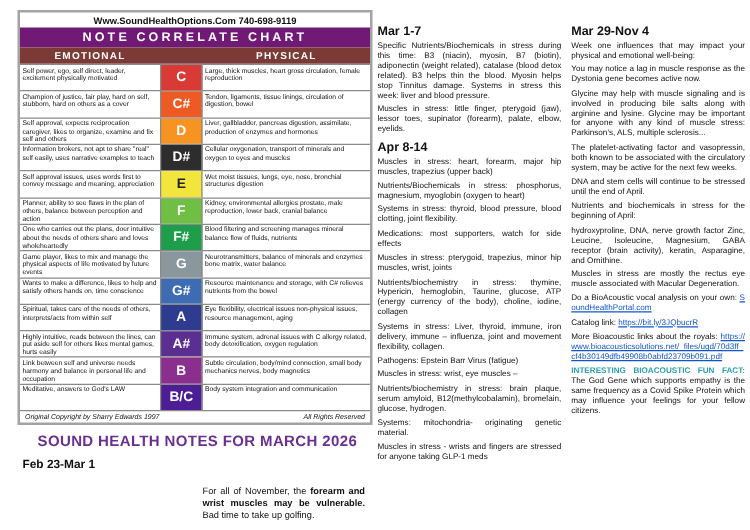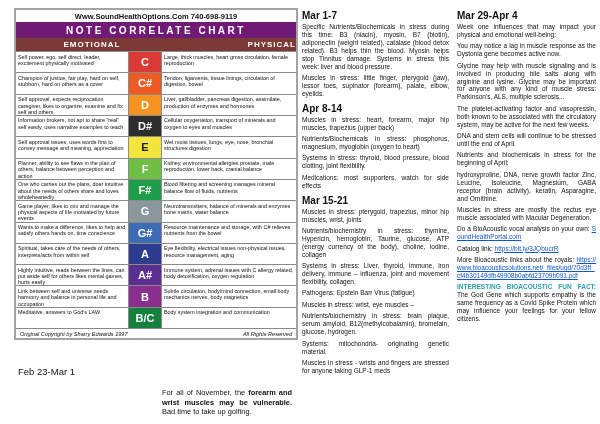--- a/index.html
+++ b/index.html
@@ -12,25 +12,25 @@
   .chart {
     position:absolute; left:14px; top:8px; width:284px; height:332px;
     border:2px solid #a3a3a3; background:#fff; display:flex; flex-direction:column;
     box-sizing:border-box;
   }
   .chart-contact { font-size:7.5px; font-weight:bold; text-align:center; padding:2px 0 1px; }
   .chart-title {
     color:#fff; text-align:center; font-weight:bold; font-size:10px;
     letter-spacing:2.5px; padding:2.5px 0; background:#141c3a;
   }
-  .chart-head { display:flex; color:#fff; font-weight:bold; font-size:8px; background:#7b3a35;padding-left:20px; }
+  .chart-head { display:flex; color:#fff; font-weight:bold; font-size:8px; background:#7b3a35; }
   .chart-head .hcell { padding:2px 0; text-align:center; letter-spacing:1px; }
   .chart-head .h-emotional { width:112px; }
   .chart-head .h-note { width:34px; }
-  .chart-head .h-physical { flex:1;text-align:right; }
+  .chart-head .h-physical { flex:1; }
   .chart-body { flex:1; display:flex; flex-direction:column; }
   .chart-row { flex:1; display:flex; border-top:1px solid #8a8a8a; min-height:0; }
   .cell {
     font-size:5.4px; line-height:1.18; padding:1.5px 2px; box-sizing:border-box;
     overflow:hidden; color:#111;
   }
   .cell.emotional { width:112px; }
   .cell.physical { flex:1; }
   .note-box {
     width:34px; display:flex; align-items:center; justify-content:center;
@@ -40,32 +40,32 @@
   .chart-footer {
     display:flex; justify-content:space-between; font-size:5.6px;
     font-style:italic; padding:1.5px 4px; border-top:1px solid #8a8a8a;
   }
 
   
   .notes-title {
     position:absolute; left:30px; top:346px; width:260px;
     font-size:12px; font-weight:bold; letter-spacing:0.3px;
   }
-  .feb-heading { position:absolute; left:18px; top:366px; font-size:9.5px; font-weight:normal;text-align:center; }
+  .feb-heading { position:absolute; left:18px; top:366px; font-size:9.5px; font-weight:bold;text-align:center; }
   .feb-colA { position:absolute; left:18px; top:380px; width:136px; font-size:7.4px; line-height:1.3; text-align:justify; }
   .feb-colB { position:absolute; left:162px; top:380px; width:130px; font-size:7.4px; line-height:1.3; text-align:justify; }
   .feb-colB .p2 { margin-top:8px; display:block; }
   .u { text-decoration:underline; }
   .b { font-weight:bold; }
 
   
   .mid-col   { position:absolute; left:302px; top:8px;  width:147px; }
   .right-col { position:absolute; left:457px; top:8px;  width:139px; }
   .sec-heading { font-size:10px; font-weight:bold; margin:5px 0 2px; }
-  .sec-heading.first { margin-top:2px; }
+  .sec-heading.first { margin-top:12px; }
   .body-text {
     font-size:6.5px; line-height:1.22; margin:0 0 3.5px; text-align:justify;
     color:#111; word-wrap:break-word;
   }
   .link { text-decoration:underline; word-break:break-all; cursor:pointer; }
   .funfact-head { font-weight:bold; }
 </style>
 </head>
 <body>
 
@@ -135,30 +135,31 @@
         <div class="note-box" style="background-color: rgb(91, 46, 145); color: rgb(255, 255, 255);">A#</div>
         <div class="cell physical">Immune system, adrenal issues with C allergy related, body detoxification, oxygen regulation</div>
       </div>
       <div class="chart-row">
         <div class="cell emotional">Link between self and universe needs harmony and balance in personal life and occupation</div>
         <div class="note-box" style="background-color: rgb(139, 47, 143); color: rgb(255, 255, 255);">B</div>
         <div class="cell physical">Subtle circulation, body/mind connection, small body mechanics nerves, body magnetics</div>
       </div>
       <div class="chart-row">
         <div class="cell emotional">Meditative, answers to God's LAW</div>
-        <div class="note-box" style="background-color: #15803d; color: rgb(255, 255, 255);">B/C</div>
+        <div class="note-box" style="background-color: #4c1d95; color: rgb(255, 255, 255);">B/C</div>
         <div class="cell physical">Body system integration and communication</div>
       </div>
     </div>
     <div class="chart-footer">
       <span>Original Copyright by Sharry Edwards 1997</span>
       <span>All Rights Reserved</span>
     </div>
   </div>
 
+  <div class="notes-title" style="color: rgb(107, 46, 145);">SOUND HEALTH NOTES FOR MARCH 2026</div>
 
   <div class="feb-heading">Feb 23-Mar 1</div>
 
 
   <div class="feb-colB">
     <span class="p2"><span>For all of November, the </span><span class="b">forearm and wrist muscles may be vulnerable.</span><span> Bad time to take up golfing.</span></span>
   </div>
 
   <div class="mid-col">
     <section>
@@ -167,37 +168,36 @@
       <p class="body-text">Muscles in stress: little finger, pterygoid (jaw), lessor toes, supinator (forearm), palate, elbow, eyelids.</p>
     </section>
     <section>
       <h3 class="sec-heading">Apr 8-14</h3>
       <p class="body-text">Muscles in stress: heart, forearm, major hip muscles, trapezius (upper back)</p>
       <p class="body-text">Nutrients/Biochemicals in stress: phosphorus, magnesium, myoglobin (oxygen to heart)</p>
       <p class="body-text">Systems in stress: thyroid, blood pressure, blood clotting, joint flexibility.</p>
       <p class="body-text">Medications: most supporters, watch for side effects</p>
     </section>
     <section>
-      <h3 class="sec-heading">Mar 15-21</h3>
       <p class="body-text">Muscles in stress: pterygoid, trapezius, minor hip muscles, wrist, joints</p>
       <p class="body-text">Nutrients/biochemistry in stress: thymine, Hypericin, hemoglobin, Taurine, glucose, ATP (energy currency of the body), choline, iodine, collagen</p>
       <p class="body-text">Systems in stress: Liver, thyroid, immune, iron delivery, immune – influenza, joint and movement flexibility, collagen.</p>
       <p class="body-text">Pathogens: Epstein Barr Virus (fatigue)</p>
     </section>
     <section>
       <p class="body-text">Muscles in stress: wrist, eye muscles –</p>
       <p class="body-text">Nutrients/biochemistry in stress: brain plaque, serum amyloid, B12(methylcobalamin), bromelain, glucose, hydrogen.</p>
       <p class="body-text">Systems: mitochondria- originating genetic material.</p>
       <p class="body-text">Muscles in stress - wrists and fingers are stressed for anyone taking GLP-1 meds</p>
     </section>
   </div>
 
   <div class="right-col">
     <section>
-      <h3 class="sec-heading first">Mar 29-Apr 4</h3>
+      <h3 class="sec-heading first">Mar 29-Nov 4</h3>
       <p class="body-text">Week one influences that may impact your physical and emotional well-being:</p>
       <p class="body-text">You may notice a lag in muscle response as the Dystonia gene becomes active now.</p>
       <p class="body-text">Glycine may help with muscle signaling and is involved in producing bile salts along with arginine and lysine. Glycine may be important for anyone with any kind of muscle stress: Parkinson's, ALS, multiple sclerosis...</p>
       <p class="body-text">The platelet-activating factor and vasopressin, both known to be associated with the circulatory system, may be active for the next few weeks.</p>
       <p class="body-text">DNA and stem cells will continue to be stressed until the end of April.</p>
       <p class="body-text">Nutrients and biochemicals in stress for the beginning of April:</p>
       <p class="body-text">hydroxyproline, DNA, nerve growth factor Zinc, Leucine, Isoleucine, Magnesium, GABA receptor (brain activity), keratin, Asparagine, and Ornithine.</p>
       <p class="body-text">Muscles in stress are mostly the rectus eye muscle associated with Macular Degeneration.</p>
       <p class="body-text"><span>Do a BioAcoustic vocal analysis on your own: </span><span class="link" style="color: rgb(17, 85, 204);">SoundHealthPortal.com</span></p>
       <p class="body-text"><span>Catalog link: </span><span class="link" style="color: rgb(17, 85, 204);">https://bit.ly/3JQbucrR</span></p>

